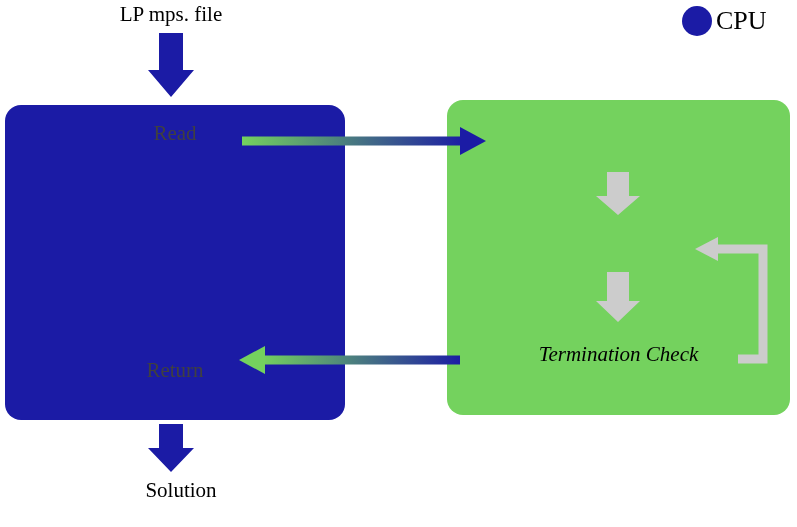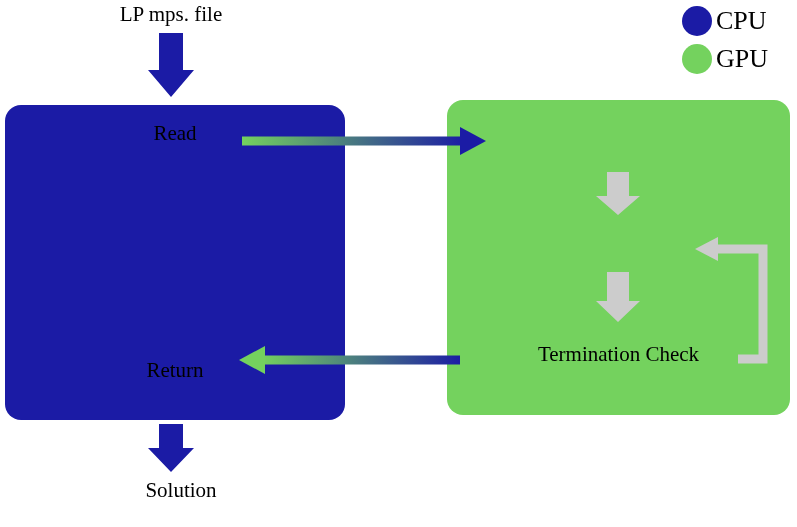--- a/index.html
+++ b/index.html
@@ -19,29 +19,29 @@
   .arrow-layer { position: absolute; left: 0; top: 0; z-index: 2; }
 
   .lbl {
     position: absolute;
     font-size: 21px;
     text-align: center;
     z-index: 3;
     color: #000000;
     white-space: nowrap;
   }
-  .lbl.on-cpu { color: #000000; }
+  .lbl.on-cpu { color: #404040; }
 
   .input-label  { left: 90px;  top: 2px;   width: 162px; }
   .output-label { left: 100px;  top: 478px; width: 162px; }
   .read-label   { left: 5px;   top: 121px; width: 340px; }
   .return-label { left: 5px;   top: 358px; width: 340px; }
   .precond-label{ left: 447px; top: 122px; width: 343px; }
   .pdhg-label   { left: 447px; top: 226px; width: 343px; }
-  .term-label   { left: 447px; top: 342px; width: 343px; }
+  .term-label   { left: 447px; top: 342px; width: 343px; font-style: italic; }
 
   .legend {
     position: absolute;
     left: 681px; top: 5px;
     z-index: 3;
     display: flex;
     flex-direction: column;
     gap: 6px;
   }
   .legend-item {
@@ -96,21 +96,15 @@
   <div class="lbl term-label">Termination Check</div>
   <div class="lbl output-label">Solution</div>
 
   <div class="legend">
     <div class="legend-item">
       <svg width="32" height="32">
         <circle cx="16" cy="16" r="15" fill="#1b1ba5"></circle>
       </svg>
       <span>CPU</span>
     </div>
-    <div class="legend-item">
-      <svg width="32" height="32">
-        <circle cx="16" cy="16" r="15" fill="#74d25e"></circle>
-      </svg>
-      <span>GPU</span>
-    </div>
   </div>
 
 </div>
 
 </body></html>

